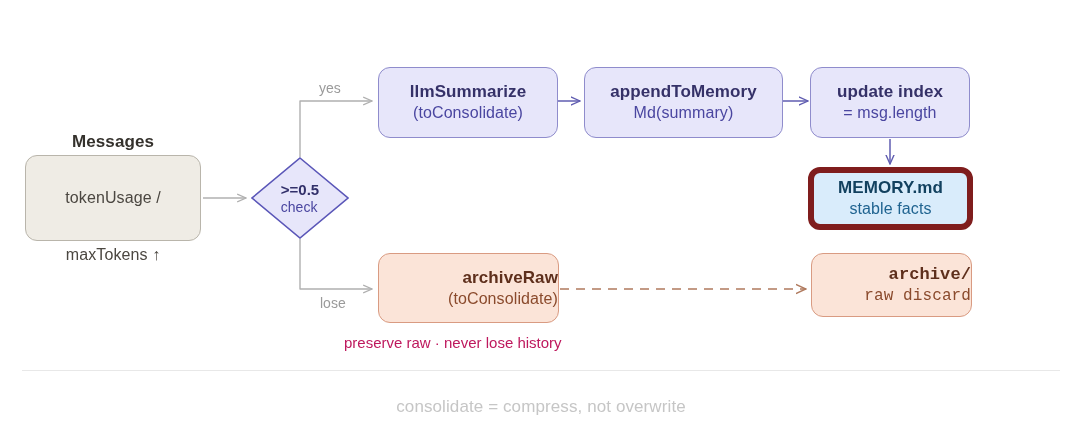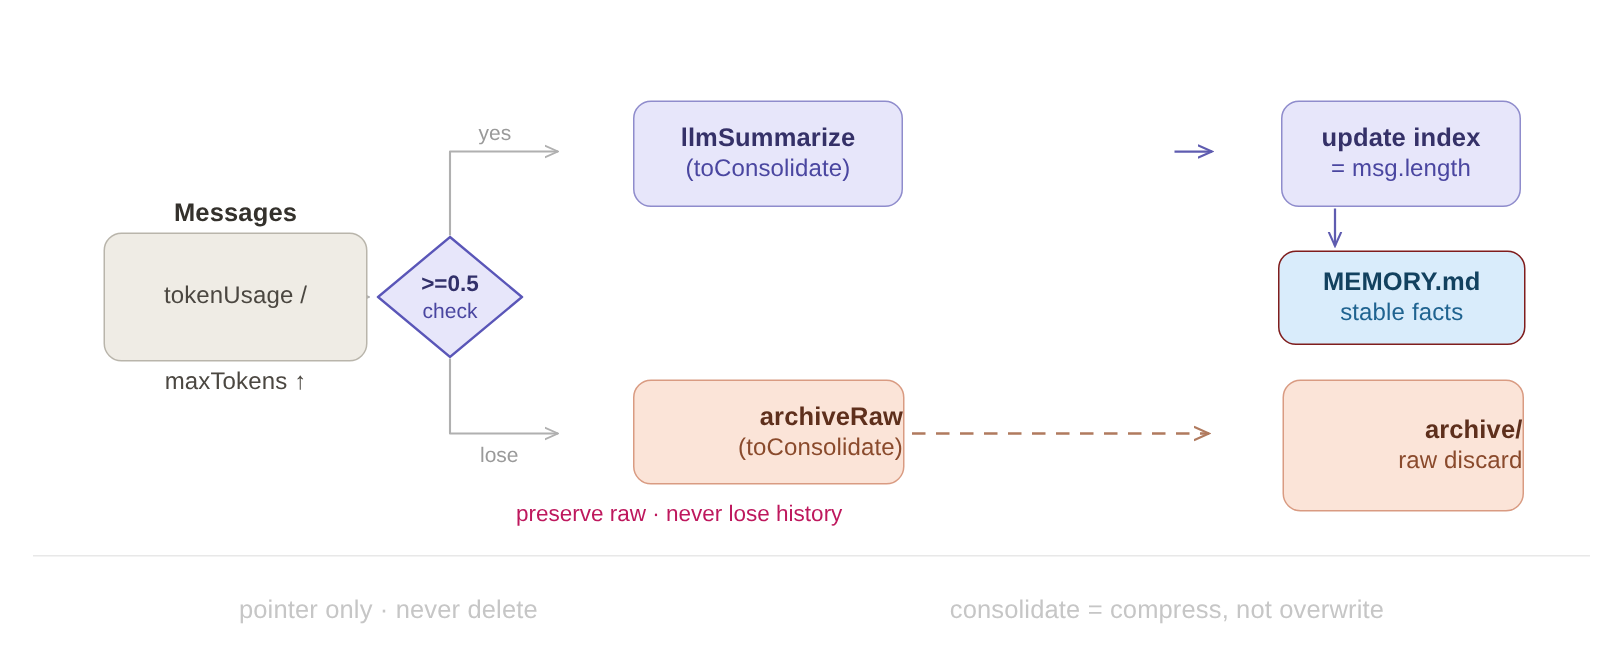--- a/index.html
+++ b/index.html
@@ -26,21 +26,20 @@
   .node {
     position: absolute;
     box-sizing: border-box;
     border-radius: 12px;
     display: flex;
     flex-direction: column;
     align-items: center;
     justify-content: center;
     text-align: center;
     line-height: 1.28;
-    margin-left: 44px;
   }
   .node .t1 {
     font-weight: bold;
     font-size: 17px;
     letter-spacing: .1px;
   }
   .node .t2 {
     font-size: 16px;
     letter-spacing: .1px;
   }
@@ -56,41 +55,41 @@
 
   .node.violet {
     background: #e7e6fa;
     border: 1px solid #8f8ccc;
   }
   .node.violet .t1 { color: #353168; }
   .node.violet .t2 { color: #4a46a0; }
 
   .node.blue {
     background: #d9ecfb;
-    border: 1px solid #7f1d1d;
+    border: 6px solid #7f1d1d;
   }
   .node.blue .t1 { color: #12415f; }
   .node.blue .t2 { color: #1f6390; }
 
   .node.salmon {
     background: #fbe4d8;
     border: 1px solid #d99b82;
     align-items: flex-end;
   }
   .node.salmon .t1 { color: #5e2f1c; }
   .node.salmon .t2 { color: #8a4a2c; }
 
   
   .diamond {
     position: absolute;
     display: flex;
     flex-direction: column;
     align-items: center;
     justify-content: center;
-    text-align: center;
+    text-align: left;
     line-height: 1.2;
   }
   .diamond .dshape {
     position: absolute;
     left: 0; top: 0;
     width: 100%; height: 100%;
   }
   .diamond .dtext {
     position: relative;
     z-index: 2;
@@ -196,47 +195,50 @@
       <span class="t1">&gt;=0.5</span>
       <span class="t2">check</span>
     </div>
   </div>
 
   <div class="node violet" style="left:378px; top:67px; width:180px; height:71px;">
     <span class="t1">llmSummarize</span>
     <span class="t2">(toConsolidate)</span>
   </div>
 
+  <div class="node violet" style="left:584px; top:67px; width:199px; height:71px;">
+    <span class="t1">appendToMemory</span>
+    <span class="t2">Md(summary)</span>
+  </div>
 
   <div class="node violet" style="left:810px; top:67px; width:160px; height:71px;">
     <span class="t1">update index</span>
     <span class="t2">= msg.length</span>
   </div>
 
   <div class="node blue" style="left:808px; top:167px; width:165px; height:63px;">
     <span class="t1">MEMORY.md</span>
     <span class="t2">stable facts</span>
   </div>
 
   <div class="node salmon" style="left:378px; top:253px; width:181px; height:70px;">
     <span class="t1">archiveRaw</span>
     <span class="t2">(toConsolidate)</span>
   </div>
 
-  <div class="node salmon" style="left:811px; top:253px; width:161px; height:88px;">
+  <div class="node salmon" style="left:811px; top:253px; width:161px; height:64px;font-family:Liberation Mono, monospace;">
     <span class="t1">archive/</span>
     <span class="t2">raw discard</span>
   </div>
 
   <div class="edge-label" style="left:319px; top:80px;">yes</div>
 
   <div class="edge-label" style="left:320px; top:295px;">lose</div>
 
   <div class="note-salmon" style="left:344px; top:334px;">preserve raw · never lose history</div>
 
   <div class="divider"></div>
 
   <div class="footer">
-    <div class="fitem">pointer only · never delete</div>
     <div class="fitem">consolidate = compress, not overwrite</div>
   </div>
 
 </div>
 
 </body></html>

